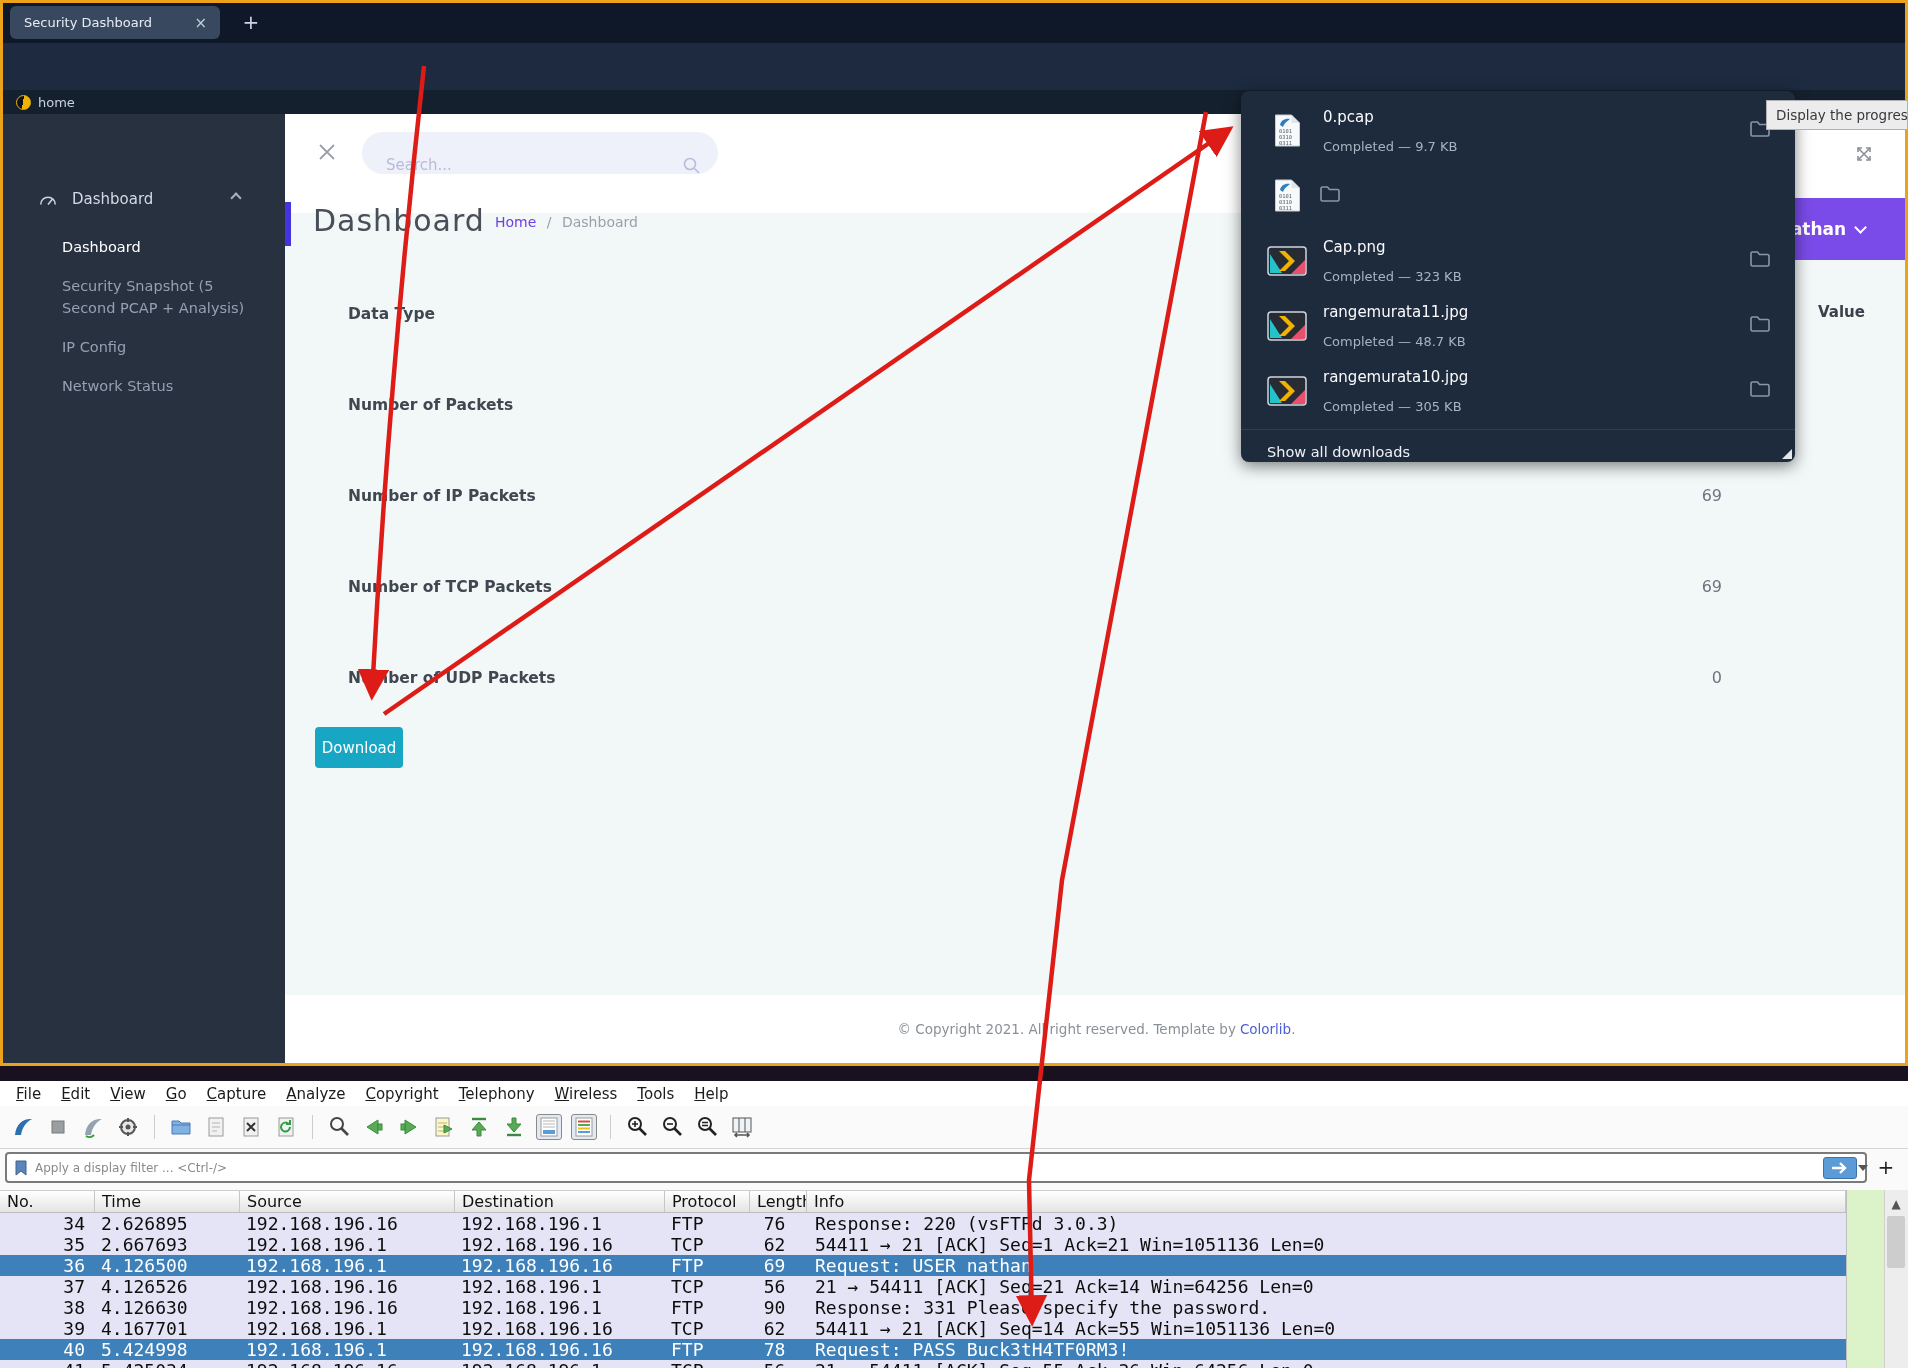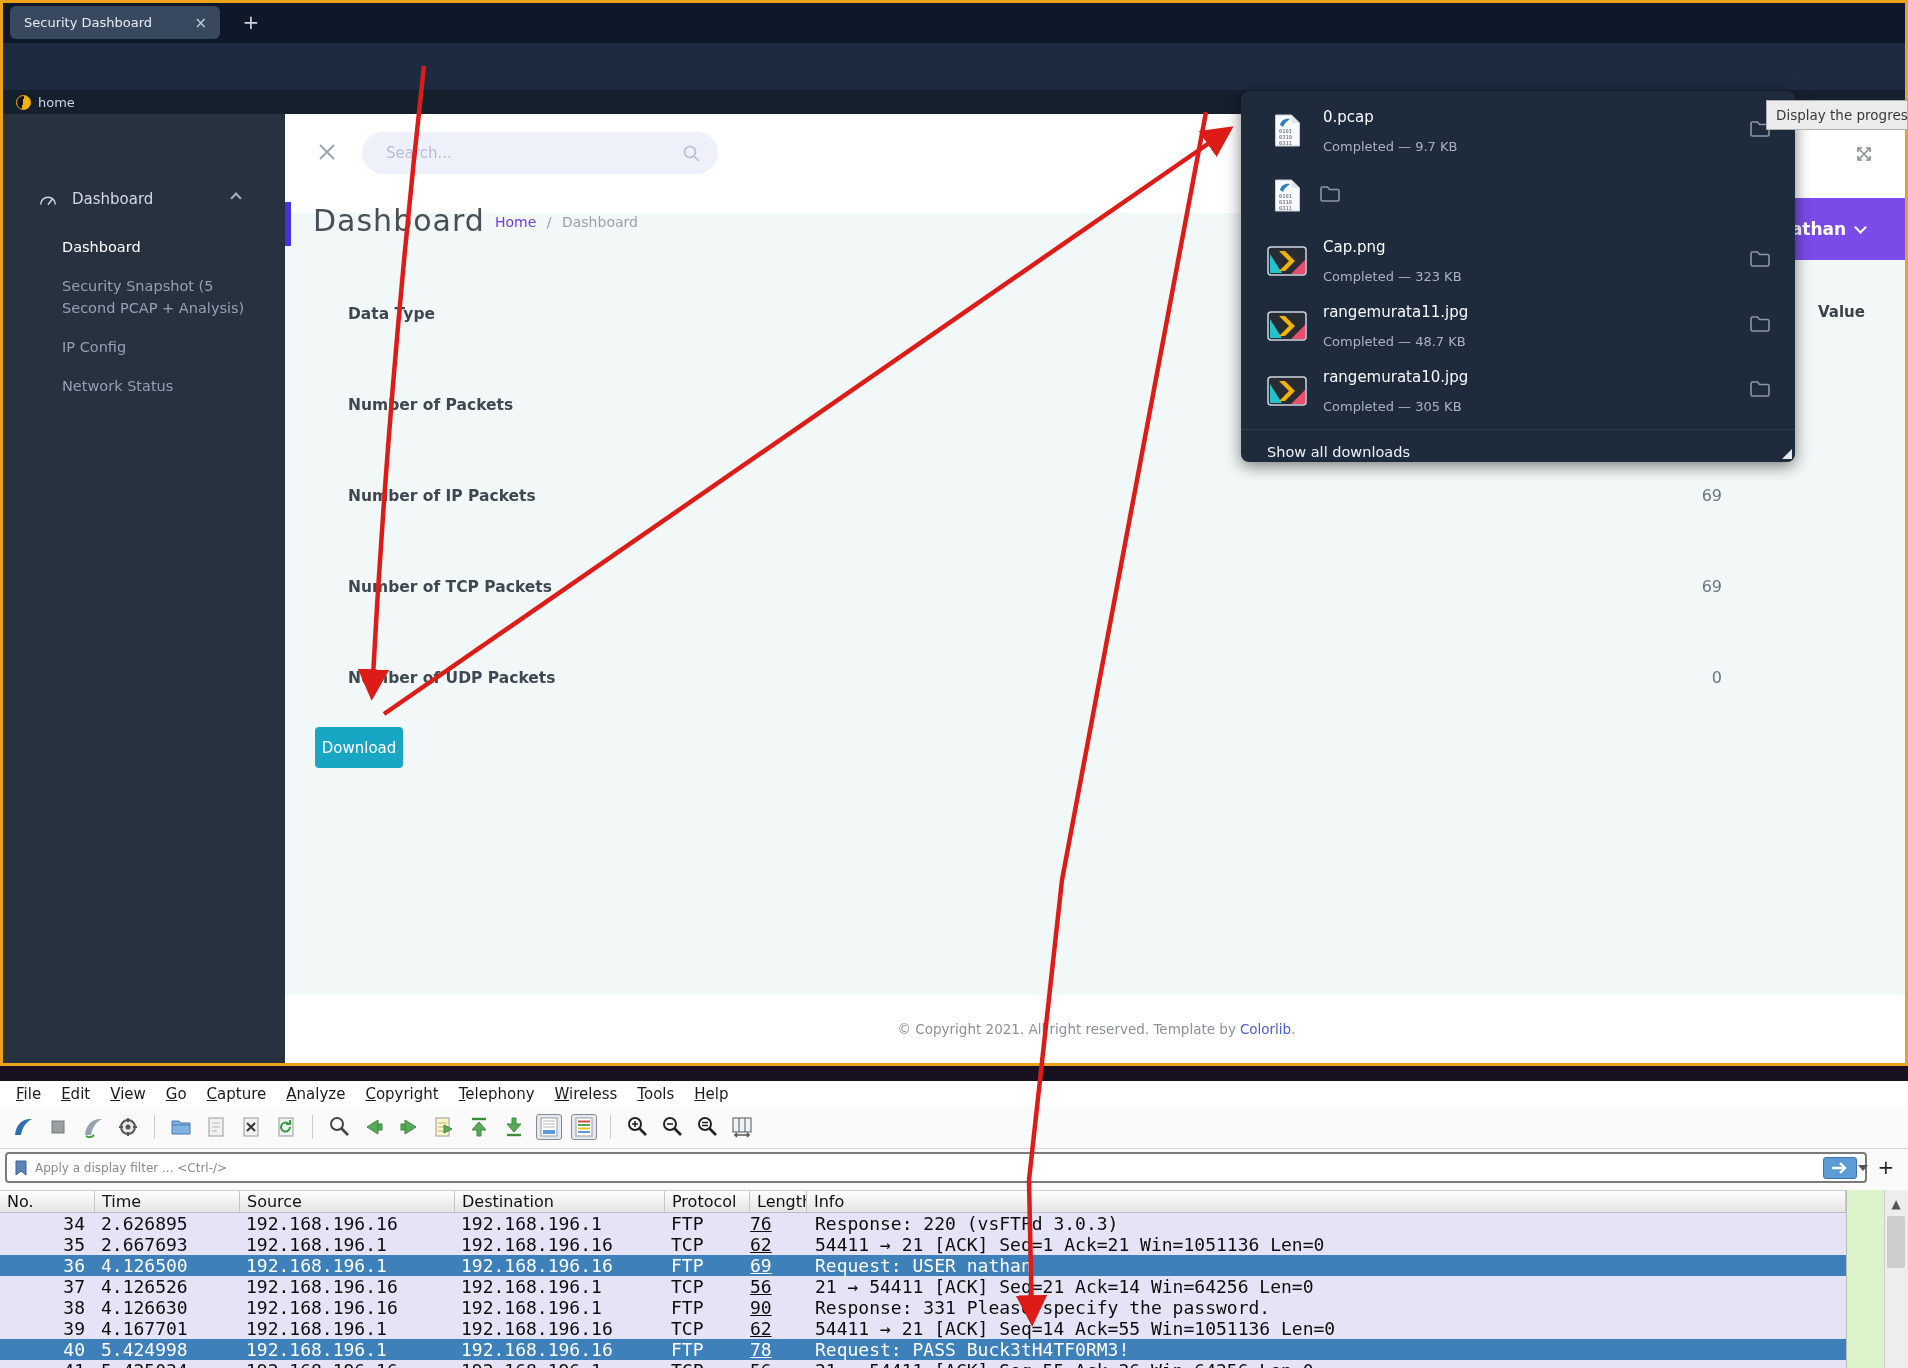--- a/index.html
+++ b/index.html
@@ -38,21 +38,21 @@
   .side-group { position:absolute; left:38px; top:76px; display:flex; align-items:center; color:#d3dae3;
                 font-size:15px; width:230px; }
   .side-group-label { margin-left:14px; }
   .chev-up { width:8px; height:8px; border:solid #a9b1bf; border-width:2px 2px 0 0;
              transform:rotate(-45deg); position:absolute; right:28px; top:4px; }
   .side-list { position:absolute; left:62px; top:122px; width:205px; display:flex; flex-direction:column; gap:17px; }
   .side-item { color:#96a0b0; font-size:14.5px; line-height:22px; cursor:pointer; }
   .side-item.selected { color:#ffffff; }
   .page-header { left:285px; top:114px; width:1623px; height:99px; background:#ffffff; }
   .search-pill { position:absolute; left:362px; top:132px; width:356px; height:42px; background:#eef0fa;
-                 border-radius:24px; display:flex; align-items:center; padding:0 18px 0 24px; }
+                 border-radius:24px; display:flex; align-items:flex-end; padding:0 18px 0 24px; }
   .search-pill input { border:0; outline:0; background:transparent; font-size:15px; color:#555;
                        flex:1; font-family:"DejaVu Sans",sans-serif; }
   .search-pill input::placeholder { color:#b8bcd8; }
   .accentbar { left:285px; top:202px; width:6px; height:44px; background:#4334e0; }
   .page-title { left:313px; top:203px; font-size:30px; color:#484f58; letter-spacing:1px; }
   .breadcrumb { left:495px; top:214px; font-size:14px; color:#9aa1ab; }
   .breadcrumb .bc-home { color:#6d3fe0; }
   .bc-sep { margin:0 6px; color:#9aa1ab; }
   .dash-table { left:348px; top:268px; width:1374px; display:flex; flex-direction:column; }
   .dash-row { height:91px; display:flex; align-items:center; justify-content:space-between; }
@@ -117,21 +117,21 @@
                grid-template-columns:95px 145px 215px 210px 85px 57px 1fr; }
   .ws-col { font-size:16px; color:#111; padding-left:7px; border-right:1px solid #c6c6c6;
             display:flex; align-items:center; overflow:hidden; white-space:nowrap; }
   .ws-rows { left:0; top:1213px; width:1846px; height:155px; overflow:hidden;
              font-family:"DejaVu Sans Mono", monospace; font-size:18px; }
   .pkt-row { display:grid; grid-template-columns:95px 145px 215px 210px 85px 57px 1fr; height:21px;
              background:#e4e4f6; color:#0d0d0d; line-height:21px; white-space:nowrap; }
   .pkt-row.selected { background:#3d80ba; color:#ffffff; }
   .c-no { text-align:right; padding-right:10px; }
   .c-time,.c-src,.c-dst,.c-proto { padding-left:6px; }
-  .c-len { text-align:left; padding-right:8px;text-decoration:underline; }
+  .c-len { text-align:center; padding-right:8px; }
   .c-info { padding-left:8px; overflow:hidden; }
   .ws-green { left:1846px; top:1190px; width:38px; height:178px; background:#dcf3ca; border-left:1px solid #bdbdbd; }
   .ws-scroll { left:1884px; top:1190px; width:24px; height:178px; background:#ededed; border-left:1px solid #cfcfcf; }
   .ws-scroll-up { position:absolute; left:1888px; top:1196px; width:16px; height:16px; color:#555; font-size:12px;
                   display:flex; align-items:center; justify-content:center; }
   .ws-thumb { position:absolute; left:1887px; top:1216px; width:18px; height:52px; background:#cdcdcd; border-radius:2px; }
 
   .arrows { left:0; top:0; width:1908px; height:1368px; z-index:80; pointer-events:none; }
 </style>
 </head>

